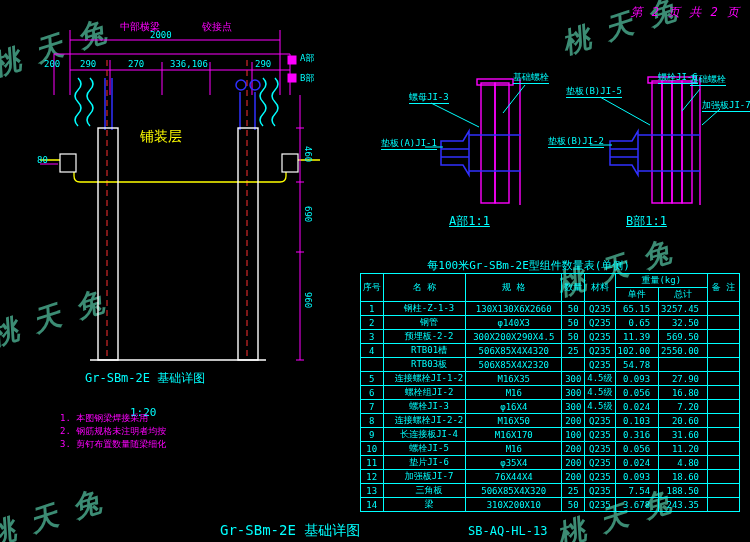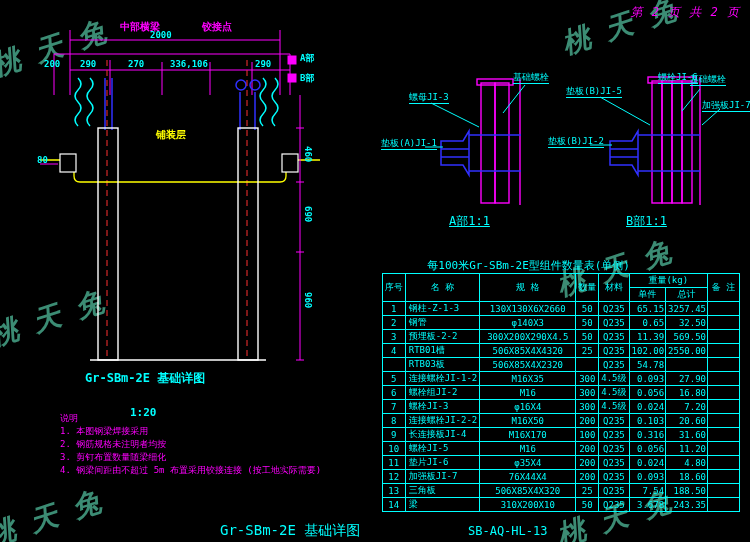--- a/index.html
+++ b/index.html
@@ -19,21 +19,21 @@
 
   
   .wm{position:absolute;color:var(--wm);font-size:28px;font-style:italic;
       font-weight:bold;opacity:0.55;transform:rotate(-18deg);pointer-events:none;}
 
   .page-no{position:absolute;top:4px;right:10px;color:var(--magenta);font-size:12px;font-style:italic;letter-spacing:1px;}
   .foot-title{position:absolute;bottom:2px;left:220px;color:var(--cyan);font-size:14px;}
   .drawing-no{position:absolute;bottom:4px;left:468px;color:var(--cyan);font-size:12px;margin-top:44px;}
 
   
-  .dwg{position:absolute;left:0;top:0;width:400px;height:390px;font-weight:bold;}
+  .dwg{position:absolute;left:0;top:0;width:400px;height:390px;}
   .dwg svg{position:absolute;left:0;top:0;}
   .dwg .dim{position:absolute;color:var(--cyan);font-size:9px;}
   .dwg .mag{color:var(--magenta);}
   .dwg .yel{color:var(--yellow);}
   .dwg-title{position:absolute;left:85px;top:370px;color:var(--cyan);font-size:12px;}
   .dwg-scale{position:absolute;left:130px;top:386px;color:var(--cyan);font-size:11px;margin-top:20px;}
 
   
   .clabel{position:absolute;color:var(--cyan);font-size:9px;white-space:nowrap;}
   .clabel .ul{border-bottom:1px solid var(--cyan);padding-bottom:1px;}
@@ -46,22 +46,22 @@
   
   .notes{position:absolute;left:60px;top:412px;color:var(--magenta);font-size:9px;line-height:13px;}
   .notes .hd{color:var(--magenta);}
 
   
   .bom{position:absolute;right:10px;top:273px;border-collapse:collapse;}
   .bom-title{position:absolute;right:120px;top:258px;color:var(--cyan);font-size:11px;}
   .bom th,.bom td{border:1px solid var(--cyan);color:var(--cyan);font-size:9px;
        padding:0 2px;height:13px;text-align:center;white-space:nowrap;font-weight:normal;}
   .bom th{color:var(--cyan);}
-  .bom td.l{text-align:left;padding-left:3px;}
-  .bom td.r{text-align:right;padding-right:1px;}
+  .bom td.l{text-align:center;padding-left:11px;}
+  .bom td.r{text-align:right;padding-right:8px;}
 </style>
 </head>
 <body>
 
 <div class="wm" style="left:-10px;top:30px">桃 天 兔</div>
 <div class="wm" style="left:560px;top:8px">桃 天 兔</div>
 <div class="wm" style="left:-12px;top:300px">桃 天 兔</div>
 <div class="wm" style="left:555px;top:250px">桃 天 兔</div>
 <div class="wm" style="left:-15px;top:500px">桃 天 兔</div>
 <div class="wm" style="left:555px;top:500px">桃 天 兔</div>
@@ -136,21 +136,21 @@
   <div class="dim mag hair" style="left:120px;top:20px;font-size:10px">中部横梁</div>
   <div class="dim mag hair" style="left:202px;top:20px;font-size:10px">铰接点</div>
   <div class="dim hair" style="left:150px;top:30px">2000</div>
   <div class="dim hair" style="left:44px;top:59px">200</div>
   <div class="dim hair" style="left:80px;top:59px">290</div>
   <div class="dim hair" style="left:128px;top:59px">270</div>
   <div class="dim hair" style="left:170px;top:59px">336,106</div>
   <div class="dim hair" style="left:255px;top:59px">290</div>
   <div class="dim hair" style="left:300px;top:52px">A部</div>
   <div class="dim hair" style="left:300px;top:72px">B部</div>
-  <div class="dim yel hair" style="left:156px;top:128px;font-size:10px">铺装层</div>
+  <div class="dim yel hair" style="left:140px;top:128px;font-size:14px">铺装层</div>
   <div class="dim hair" style="left:37px;top:155px">80</div>
   <div class="dim hair" style="left:303px;top:146px;writing-mode:vertical-rl">460</div>
   <div class="dim hair" style="left:303px;top:206px;writing-mode:vertical-rl">690</div>
   <div class="dim hair" style="left:303px;top:292px;writing-mode:vertical-rl">960</div>
 
   <div class="dwg-title hair">Gr-SBm-2E 基础详图</div>
   <div class="dwg-scale">1:20</div>
 </div>
 
 <div class="detail" style="left:395px;top:55px;width:175px;height:170px">
@@ -206,25 +206,23 @@
   </svg>
   <div class="clabel" style="left:6px;top:30px"><span class="ul">垫板(B)JI-5</span></div>
   <div class="clabel" style="left:98px;top:16px"><span class="ul">螺栓JI-6</span></div>
   <div class="clabel" style="left:-12px;top:80px"><span class="ul">垫板(B)JI-2</span></div>
   <div class="clabel" style="left:130px;top:18px"><span class="ul">基础螺栓</span></div>
   <div class="clabel" style="left:142px;top:44px"><span class="ul">加强板JI-7</span></div>
   <div class="det-title" style="left:66px;top:158px">B部1:1</div>
 </div>
 
 <div class="notes">
-  <div class="hd">说明</div>
   <div>1. 本图钢梁焊接采用</div>
   <div>2. 钢筋规格未注明者均按</div>
   <div>3. 剪钉布置数量随梁细化</div>
-  <div>4. 钢梁间距由不超过 5m 布置采用铰接连接 (按工地实际需要)</div>
 </div>
 
 <div class="bom-title hair">每100米Gr-SBm-2E型组件数量表(单侧)</div>
 <table class="bom">
   <thead>
     <tr>
       <th rowspan="2">序号</th>
       <th rowspan="2" style="min-width:66px">名 称</th>
       <th rowspan="2" style="min-width:96px">规 格</th>
       <th rowspan="2">数量</th>

